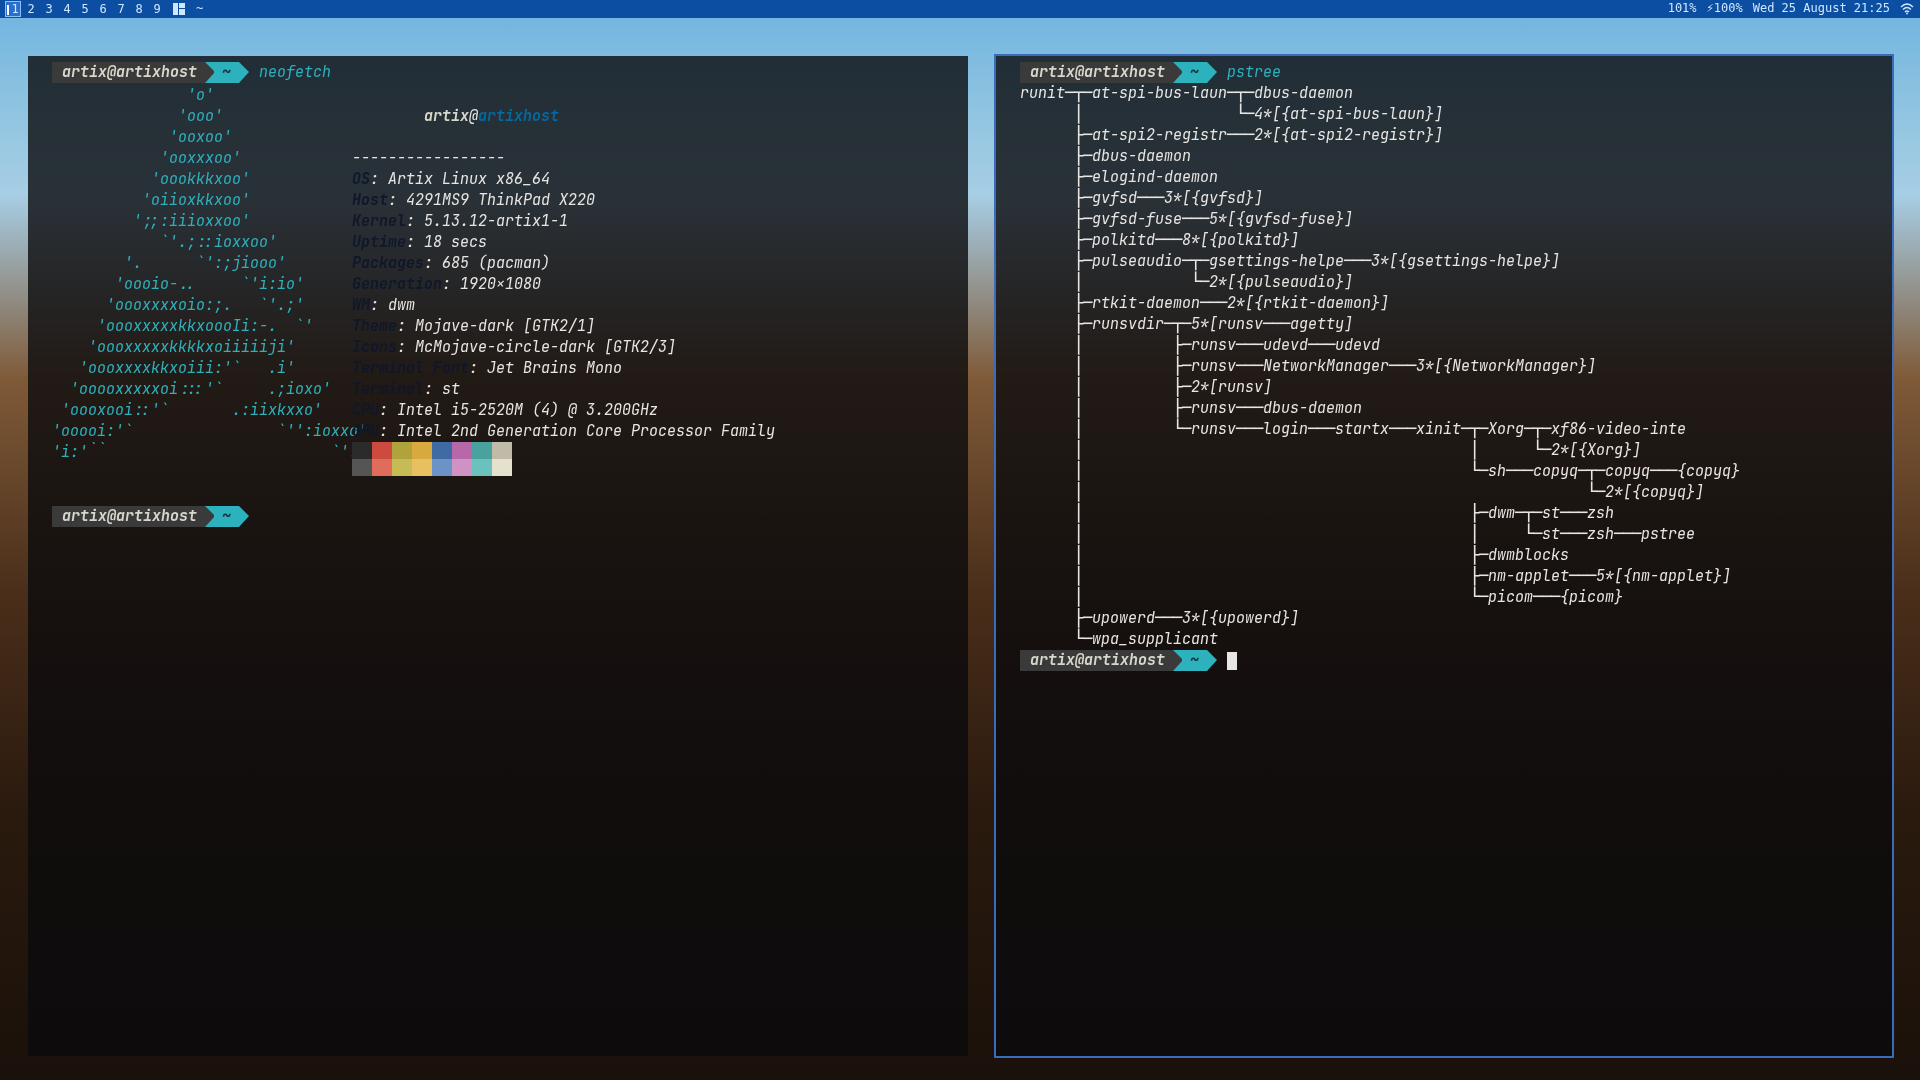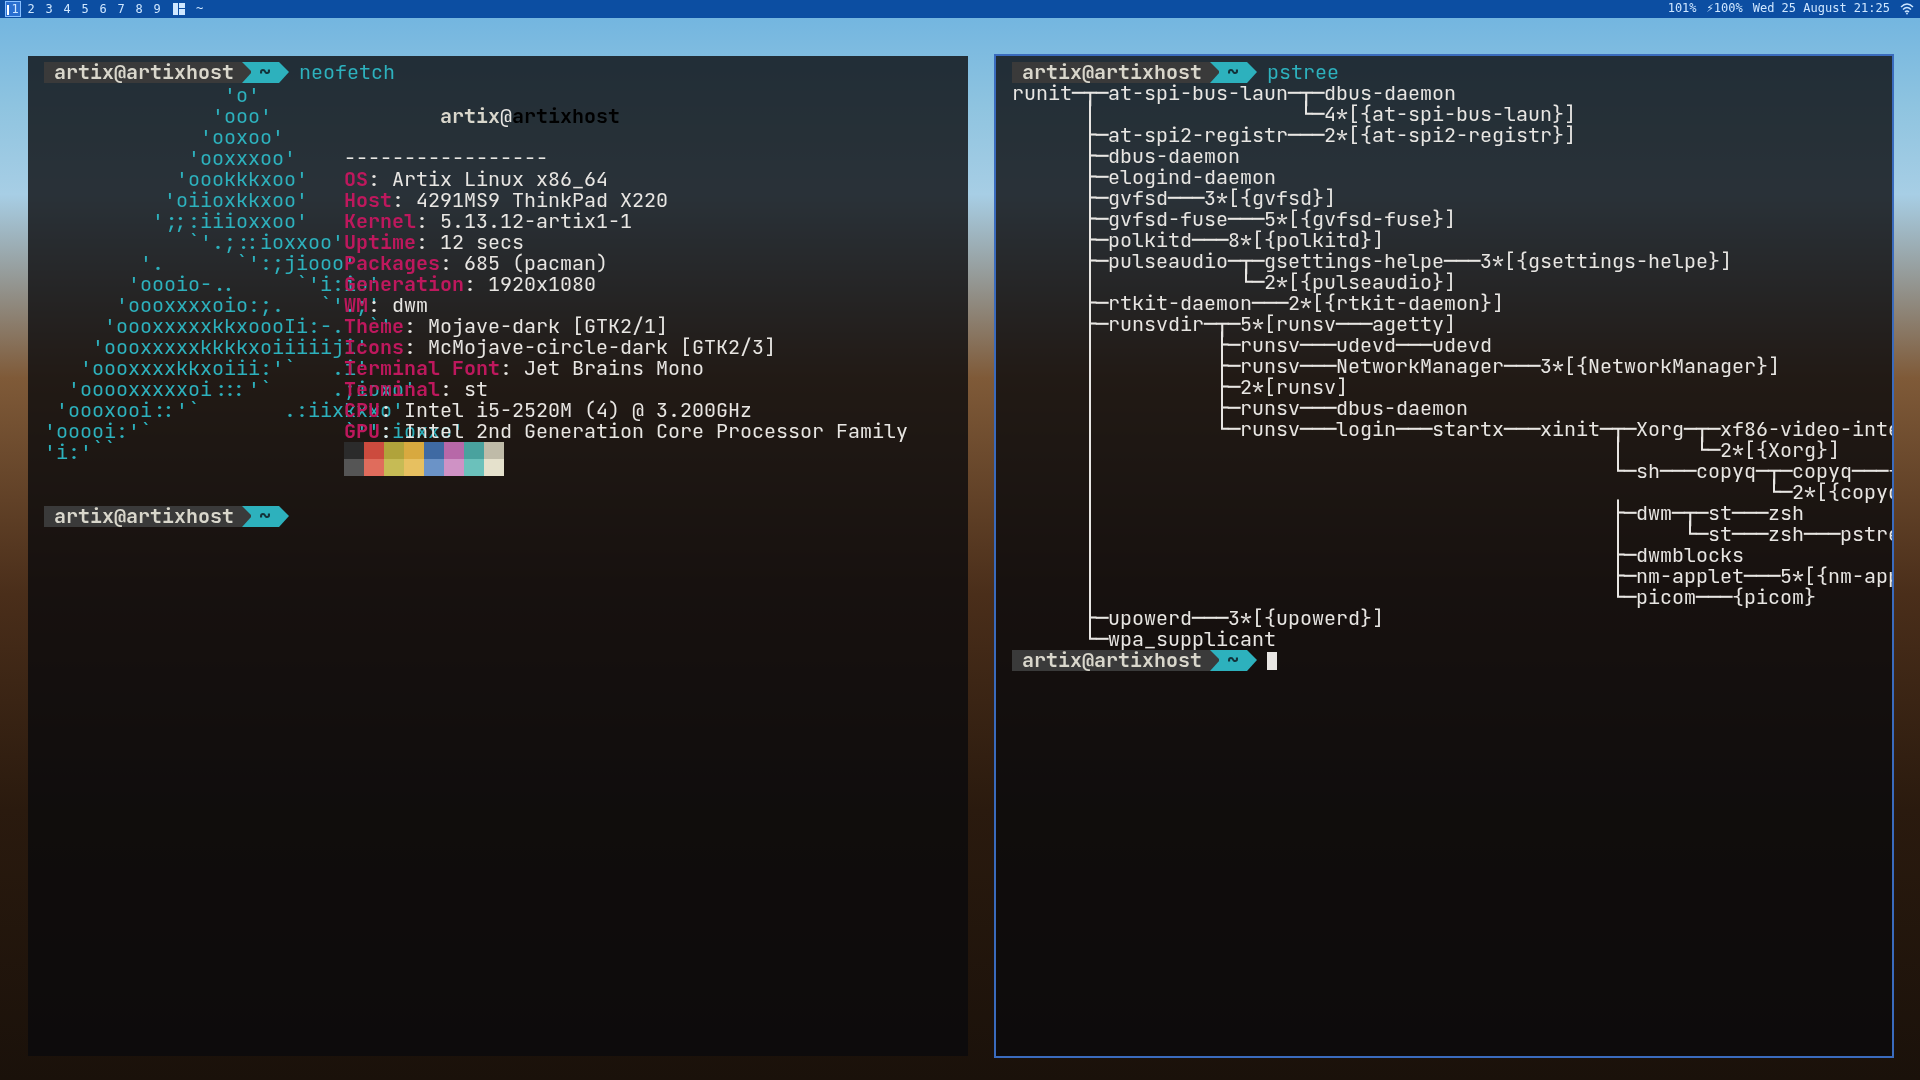--- a/index.html
+++ b/index.html
@@ -45,36 +45,37 @@
   .layout-icon svg { width:12px; height:12px; }
   .bar-right { display:flex; gap:10px; align-items:center; }
   .bar-right span { white-space:nowrap; }
   .wifi-icon { display:inline-flex; align-items:center; }
   .wifi-icon svg { width:14px; height:12px; }
 
   
   .term {
     position: absolute;
     background: rgba(10,10,12,0.80);
-    padding: 6px 8px 8px 16px;
+    padding: 6px 8px 8px 24px;
     color: #e8e6e3;
-    font-size: 20px;
+    font-size: 15px;
     line-height: 21px;
     overflow: hidden;
+    font-style: italic;
   }
   .term-left  { top: 56px; left: 28px;  width: 940px; height: 1000px; }
   .term-right { top: 56px; left: 996px; width: 896px; height: 1000px;
                 outline: 2px solid #3a6bbd; }
   pre.mono { font-family: inherit; white-space: pre; }
   .logo   { color:#2db1bd; }
   .user   { color:#d9d7cc; font-weight:bold; }
   .at     { color:#e8e6e3; }
-  .host   { color:#000000; font-weight:bold; }
+  .host   { color:#0369a1; font-weight:bold; }
   .dash   { color:#e8e6e3; }
-  .key    { color:#be185d; font-weight:bold; }
+  .key    { color:#0f172a; font-weight:bold; }
   .val    { color:#e8e6e3; }
   .tree   { color:#e8e6e3; }
   .prompt-line { display:flex; align-items:center; gap:0; height:21px; }
   .prompt-user { background:#3a3a3a; color:#d9d7cc; padding:0 8px 0 10px; font-weight:bold; }
   .prompt-sep1 {
     width:0; height:0; border-top:10px solid transparent; border-bottom:11px solid transparent;
     border-left:10px solid #3a3a3a; background:#2db1bd; margin-right:-1px;
   }
   .prompt-dir { background:#2db1bd; color:#13323a; padding:0 8px; font-weight:bold; }
   .prompt-sep2 {
@@ -165,21 +166,21 @@
 'i:'``                         `':io'</pre>
     <div class="nf-info-col">
       <div class="nf-info-row">
         <span class="user">artix</span><span class="at">@</span><span class="host">artixhost</span>
       </div>
       <div class="nf-info-row dash">-----------------</div>
       <div id="nf-info-rows">
           <div class="nf-info-row"><span class="key">OS</span><span class="val">: </span><span class="val">Artix Linux x86_64</span></div>
           <div class="nf-info-row"><span class="key">Host</span><span class="val">: </span><span class="val">4291MS9 ThinkPad X220</span></div>
           <div class="nf-info-row"><span class="key">Kernel</span><span class="val">: </span><span class="val">5.13.12-artix1-1</span></div>
-          <div class="nf-info-row"><span class="key">Uptime</span><span class="val">: </span><span class="val">12 secs</span></div>
+          <div class="nf-info-row"><span class="key">Uptime</span><span class="val">: </span><span class="val">18 secs</span></div>
           <div class="nf-info-row"><span class="key">Packages</span><span class="val">: </span><span class="val">685 (pacman)</span></div>
           <div class="nf-info-row"><span class="key">Generation</span><span class="val">: </span><span class="val">1920x1080</span></div>
           <div class="nf-info-row"><span class="key">WM</span><span class="val">: </span><span class="val">dwm</span></div>
           <div class="nf-info-row"><span class="key">Theme</span><span class="val">: </span><span class="val">Mojave-dark [GTK2/1]</span></div>
           <div class="nf-info-row"><span class="key">Icons</span><span class="val">: </span><span class="val">McMojave-circle-dark [GTK2/3]</span></div>
           <div class="nf-info-row"><span class="key">Terminal Font</span><span class="val">: </span><span class="val">Jet Brains Mono</span></div>
           <div class="nf-info-row"><span class="key">Terminal</span><span class="val">: </span><span class="val">st</span></div>
           <div class="nf-info-row"><span class="key">CPU</span><span class="val">: </span><span class="val">Intel i5-2520M (4) @ 3.200GHz</span></div>
           <div class="nf-info-row"><span class="key">GPU</span><span class="val">: </span><span class="val">Intel 2nd Generation Core Processor Family</span></div>
         </div>

